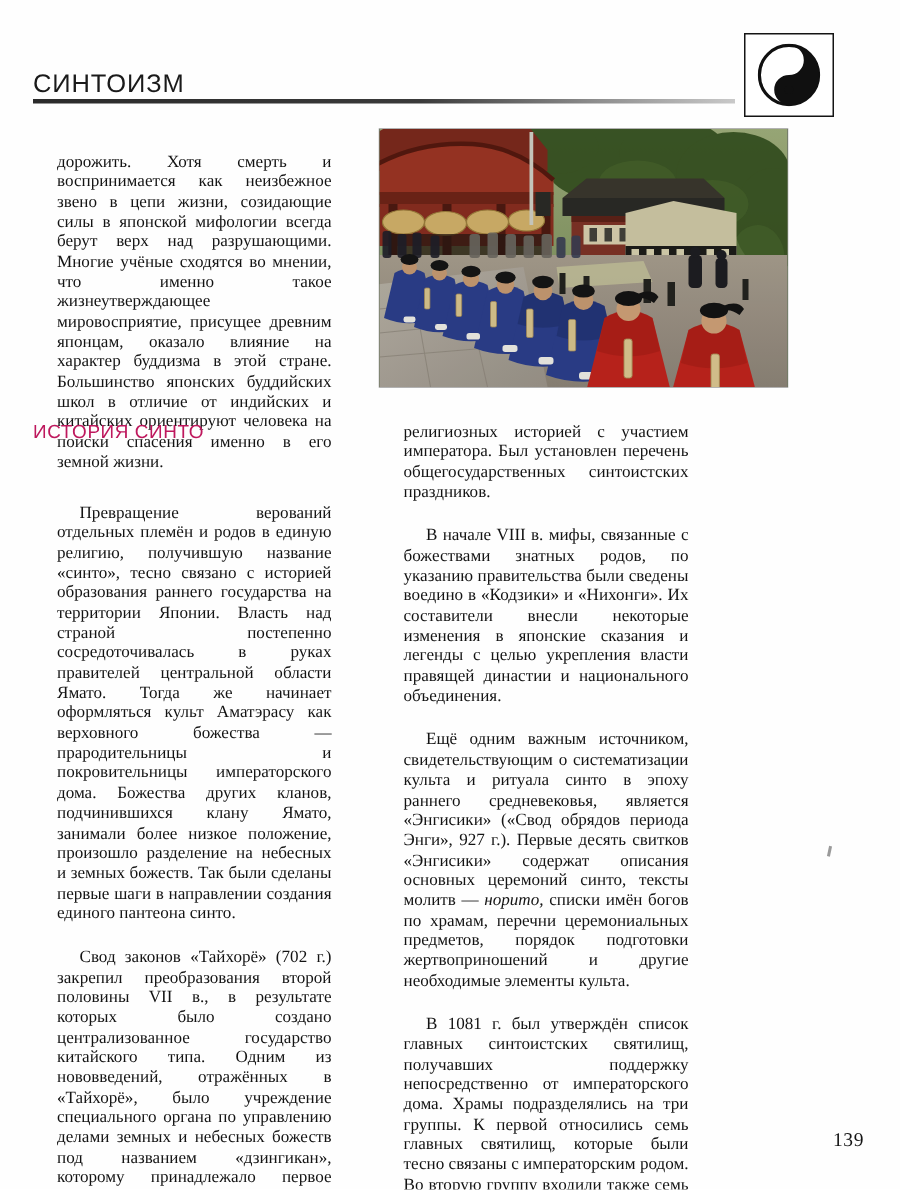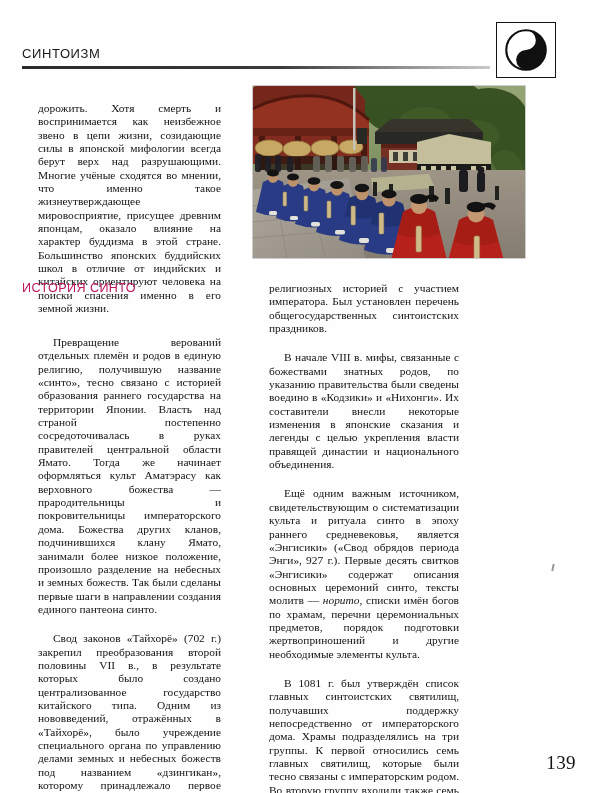--- a/index.html
+++ b/index.html
@@ -26,21 +26,21 @@
   
   .header {
     position: absolute;
     left: 22px;
     top: 40px;
     width: 540px;
     height: 34px;
   }
   .header-title {
     font-family: "Liberation Sans", sans-serif;
-    font-size: 13px;
+    font-size: 17px;
     letter-spacing: 0.6px;
     color: #1a1a1a;
     position: absolute;
     left: 0;
     top: 6px;
     white-space: nowrap;
   }
   .header-rule {
     position: absolute;
     left: 0;
@@ -122,21 +122,21 @@
     line-height: 10.2px;
     color: #101010;
   }
 
   
   .folio {
     position: absolute;
     right: 24px;
     top: 752px;
     font-family: "Liberation Serif", serif;
-    font-size: 19px;
+    font-size: 13px;
     color: #141414;
     letter-spacing: 0.4px;
   }
 
   
   .speck {
     position: absolute;
     left: 552px;
     top: 564px;
     width: 2px;

